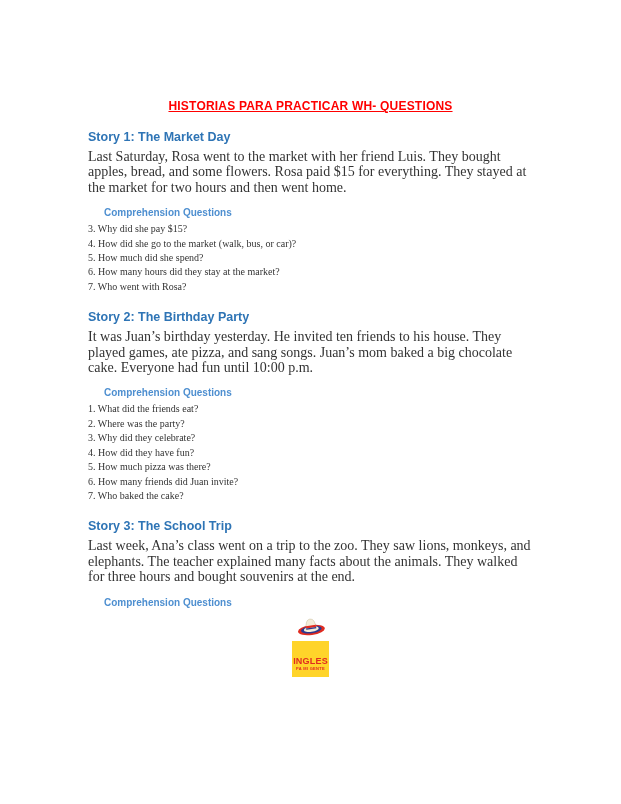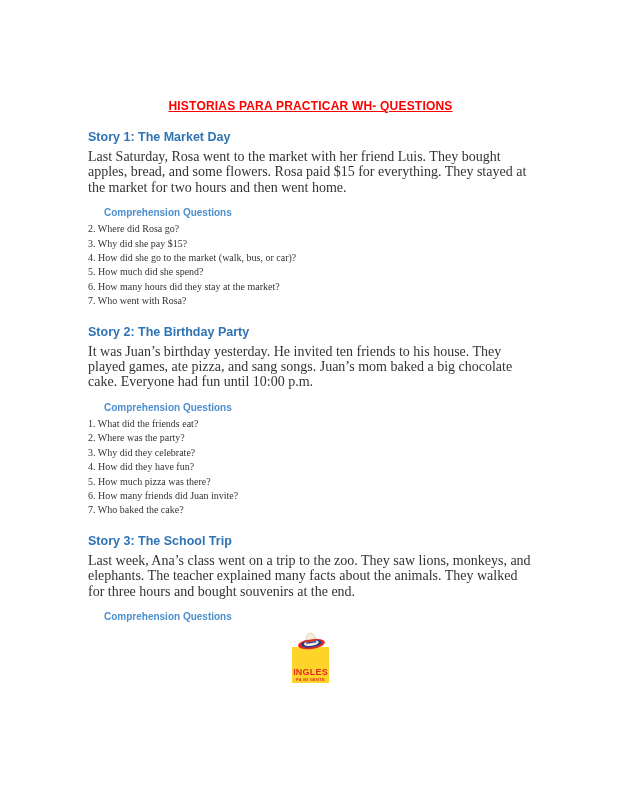--- a/index.html
+++ b/index.html
@@ -62,25 +62,26 @@
   .hat{
     display:block;
     margin:0 auto -7px auto;
     position:relative;
     z-index:2;
   }
   .logo-box{
     position:relative;
     z-index:1;
     width:37px;height:36px;
-    margin:4px auto;
+    margin:12px auto;
     background:var(--logo-yellow,#ffd42a);
     box-sizing:border-box;
     display:flex;flex-direction:column;
     align-items:center;justify-content:flex-end;
+    padding-bottom:5px;
   }
   .logo-line1{
     font-family:"Liberation Sans",sans-serif;
     font-weight:bold;
     font-size:9px;line-height:10px;
     color:var(--logo-red,#e02b20);
     letter-spacing:0.2px;
   }
   .logo-line2{
     font-family:"Liberation Sans",sans-serif;
@@ -96,21 +97,20 @@
 <div class="page">
   <div class="content">
 
     <h1 class="doc-title">HISTORIAS PARA PRACTICAR WH- QUESTIONS</h1>
 
     <section class="story">
       <h2 class="story-title">Story 1: The Market Day</h2>
       <p class="story-para">Last Saturday, Rosa went to the market with her friend Luis. They bought apples, bread, and some flowers. Rosa paid $15 for everything. They stayed at the market for two hours and then went home.</p>
       <h3 class="cq-label">Comprehension Questions</h3>
       <div>
-        <div class="q">2. Where did Rosa go?</div>
         <div class="q">3. Why did she pay $15?</div>
         <div class="q">4. How did she go to the market (walk, bus, or car)?</div>
         <div class="q">5. How much did she spend?</div>
         <div class="q">6. How many hours did they stay at the market?</div>
         <div class="q">7. Who went with Rosa?</div>
       </div>
     </section>
 
     <section class="story">
       <h2 class="story-title">Story 2: The Birthday Party</h2>

